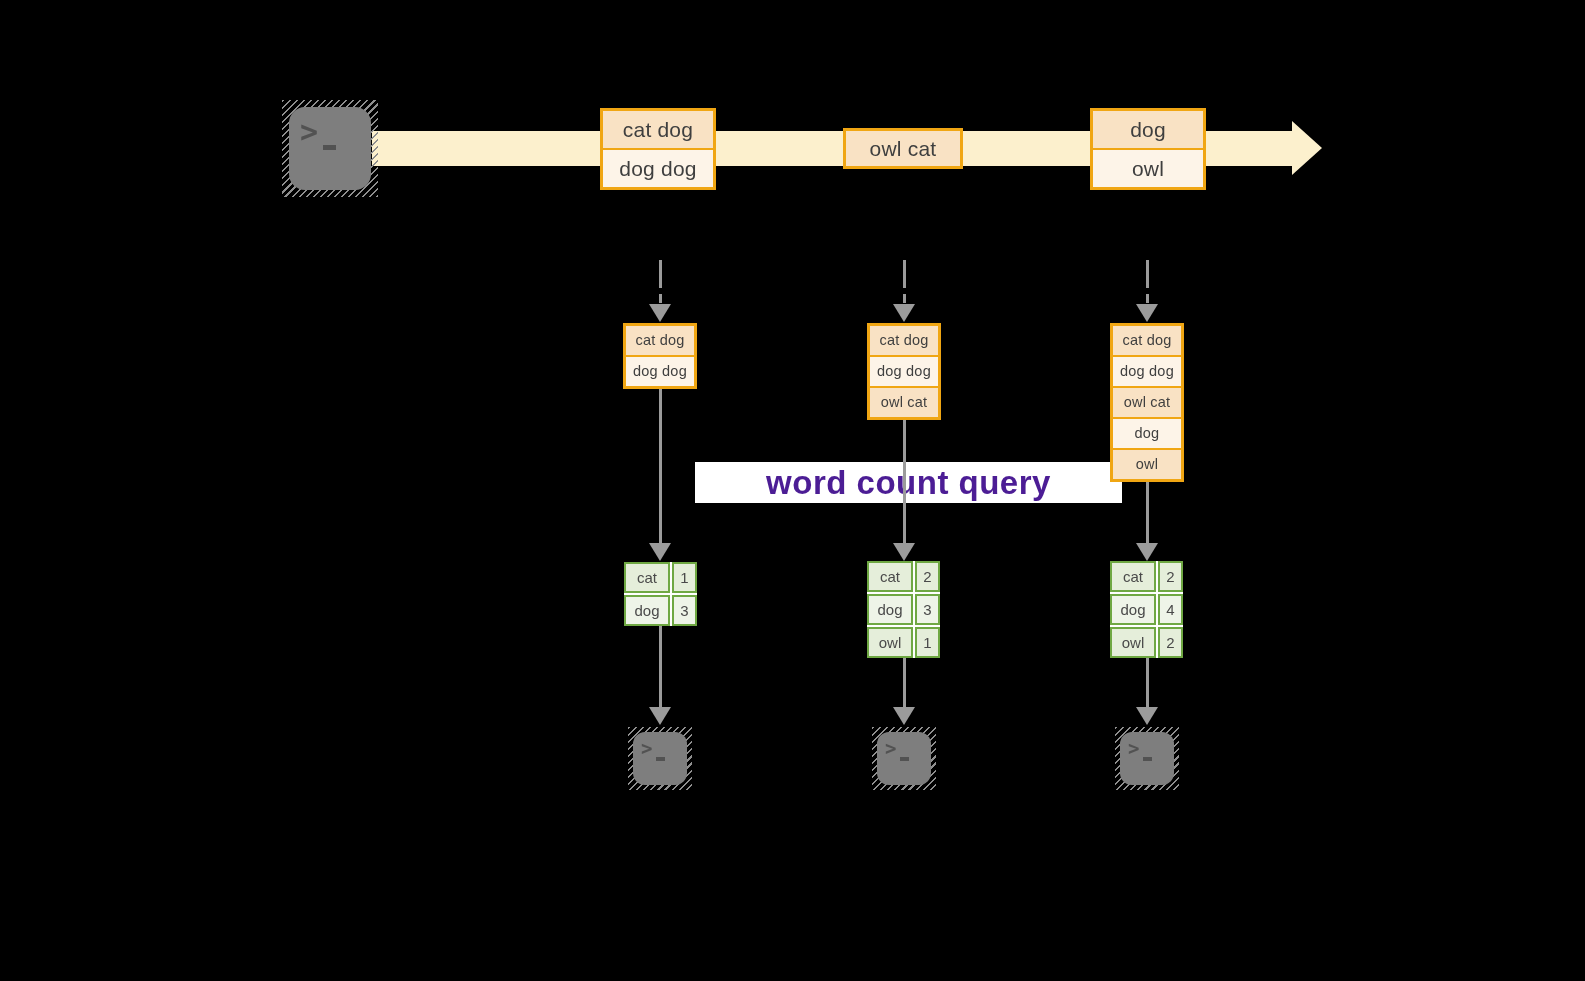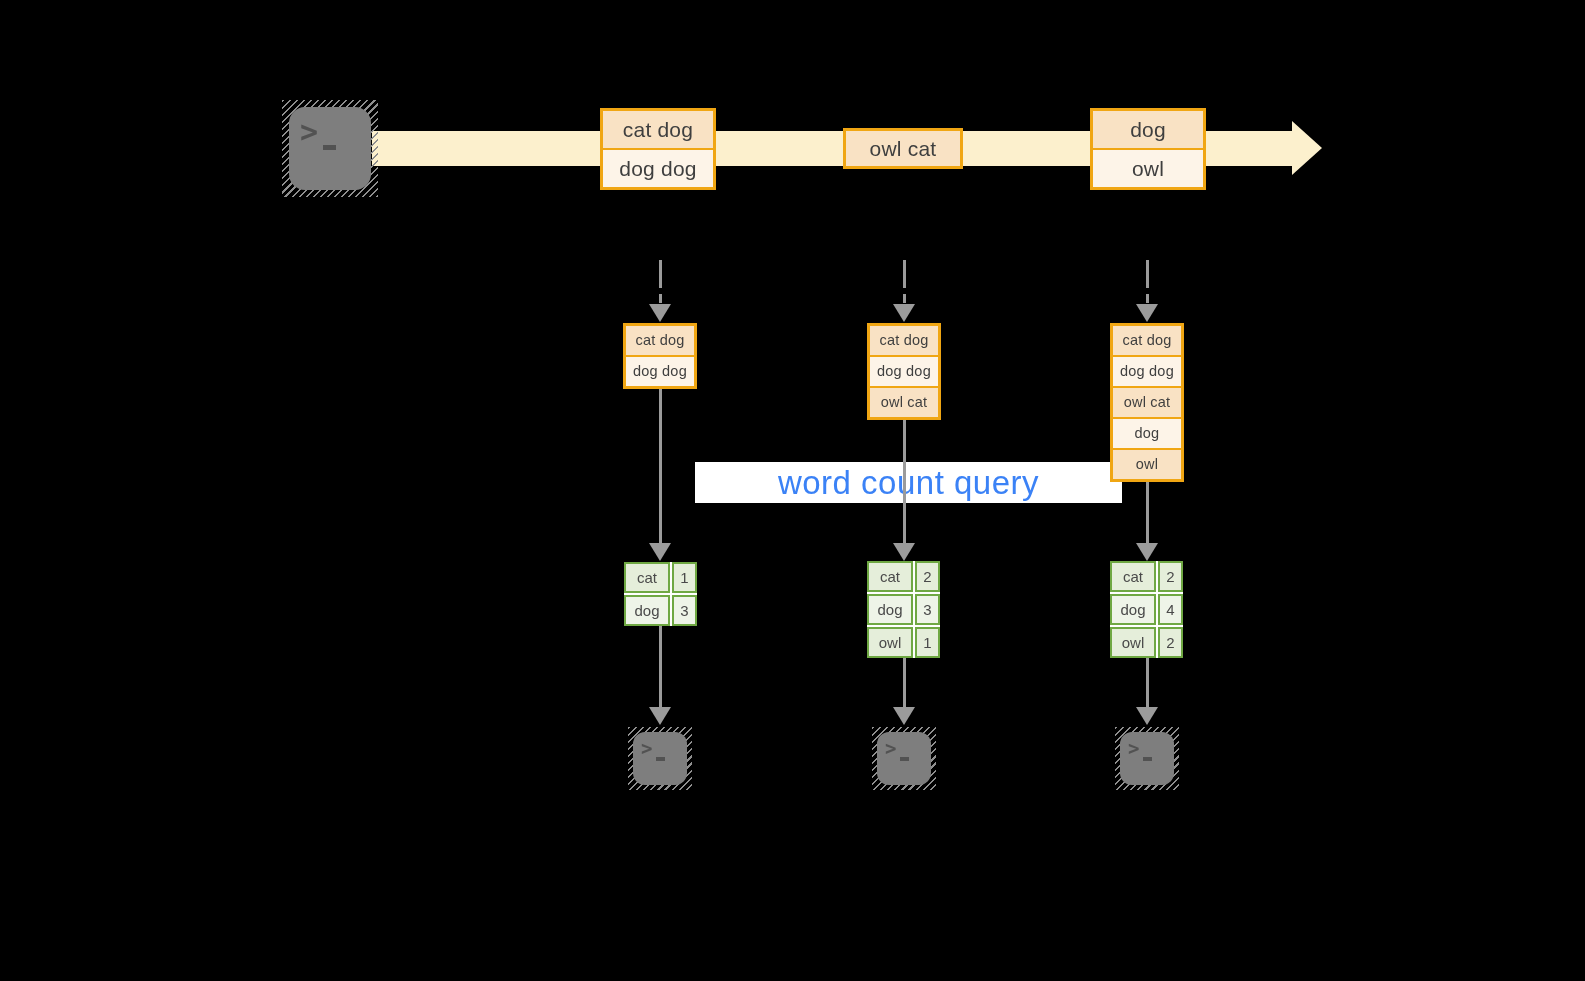--- a/index.html
+++ b/index.html
@@ -37,21 +37,21 @@
   
   .arrow { position:absolute; width:22px; z-index:2; }
   .shaft { position:absolute; left:9.5px; width:3px; background:#9b9b9b; }
   .tri   { position:absolute; left:0; width:0; height:0;
     border-left:11px solid transparent; border-right:11px solid transparent;
     border-top:18px solid #9b9b9b; }
 
   
   .query-band { position:absolute; left:695px; top:462px; width:427px; height:41px;
     background:#ffffff; z-index:1; text-align:center; }
-  .query-band span { font-size:33px; line-height:41px; font-weight:400; color:#3b82f6; letter-spacing:0.5px; }
+  .query-band span { font-size:33px; line-height:41px; font-weight:700; color:#4c1d95; letter-spacing:0.5px; }
 
   
   .gtable { position:absolute; z-index:3; display:grid; grid-template-columns:46px 25px;
     gap:2px; background:#ffffff; }
   .gcell { border:2px solid #6fa843; box-sizing:border-box; height:31px; line-height:27px;
     text-align:center; font-size:15px; color:#4a4a4a; }
   .g-dark  { background:#e5eeda; }
   .g-light { background:#eef4e8; }
 </style>
 </head>

